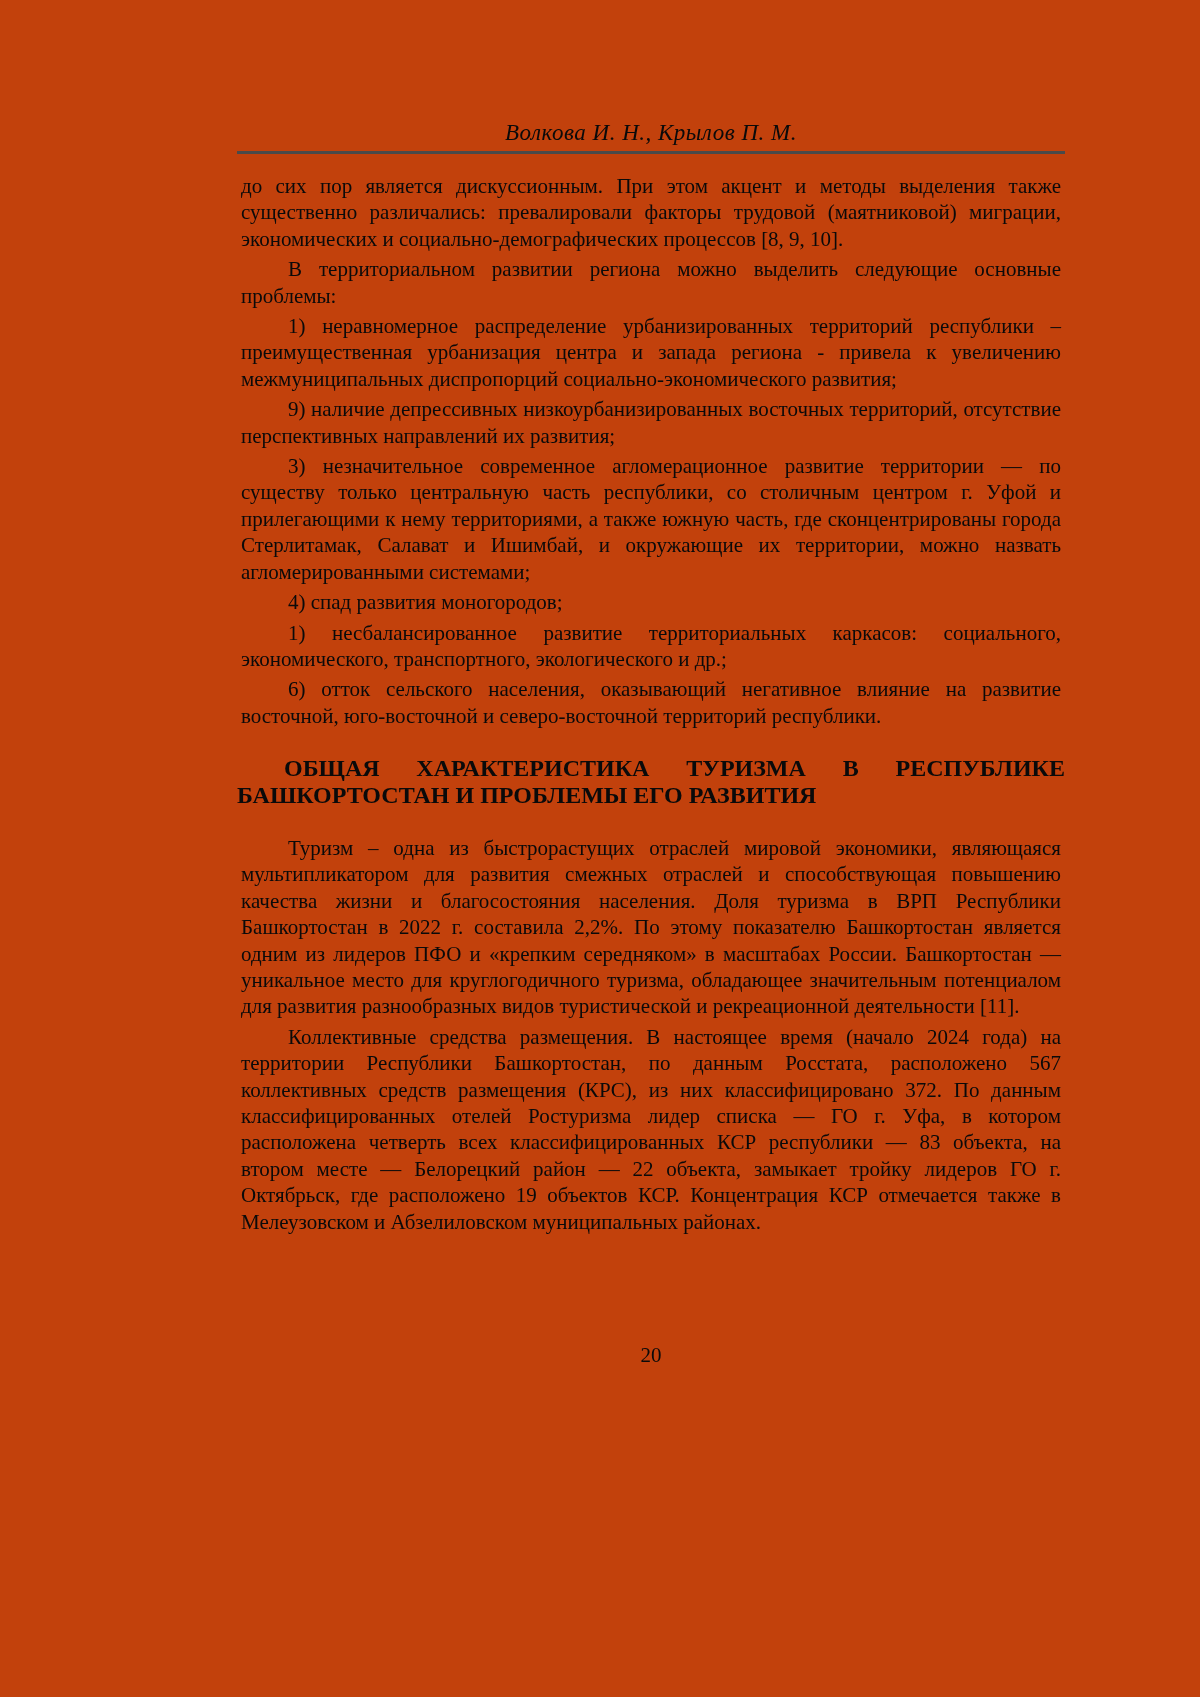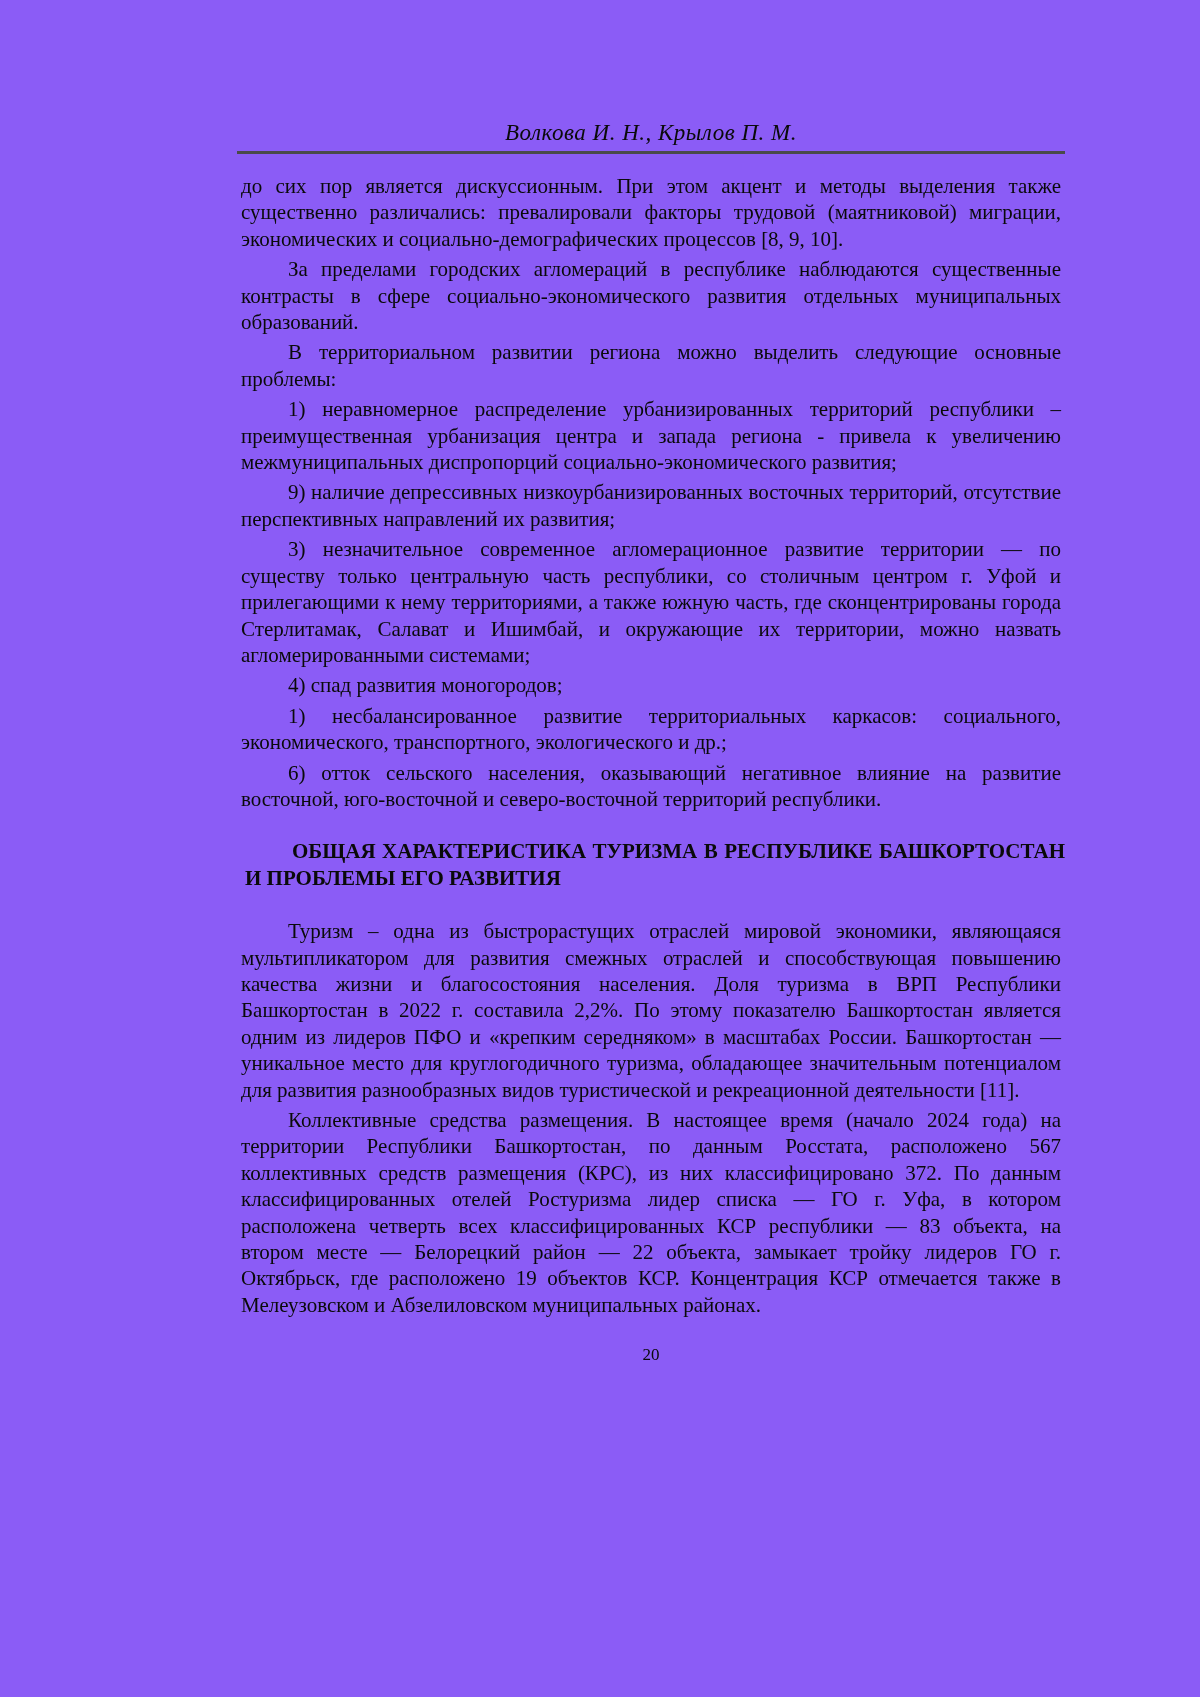--- a/index.html
+++ b/index.html
@@ -4,21 +4,21 @@
 <style>
   html, body {
     margin: 0;
     padding: 0;
     background: #ffffff;
   }
   .page {
     position: relative;
     width: 1200px;
     height: 1697px;
-    background: #8b5cf6;
+    background: #c2410c;
     font-family: "Liberation Serif", "DejaVu Serif", serif;
     color: #0a0a0a;
     overflow: hidden;
   }
   .running-header {
     position: absolute;
     top: 120px;
     left: 237px;
     width: 828px;
   }
@@ -44,50 +44,49 @@
     text-align: justify;
   }
   .body-text p {
     margin: 4px;
     padding: 0;
   }
   .para.indent {
     text-indent: 47px;
   }
   .section-heading {
-    font-size: 21px;
+    font-size: 24px;
     line-height: 26.4px;
     font-weight: bold;
     text-align: justify;
     text-indent: 47px;
-    margin: 26px 0 27px 8px;
+    margin: 26px 0 27px 0;
   }
   .page-number {
     position: absolute;
     top: 1342px;
     left: 237px;
     width: 828px;
     text-align: center;
-    font-size: 17px;
+    font-size: 21px;
     line-height: 26px;
   }
 </style>
 </head>
 <body>
 
 <div class="page">
 
   <div class="running-header">
     <div class="authors">Волкова И. Н., Крылов П. М.</div>
     <div class="header-rule"></div>
   </div>
 
   <div class="body-text">
     <p class="para">до сих пор является дискуссионным. При этом акцент и методы выделения также существенно различались: превалировали факторы трудовой (маятниковой) миграции, экономических и социально-демографических процессов [8, 9, 10].</p>
-    <p class="para indent">За пределами городских агломераций в республике наблюдаются существенные контрасты в сфере социально-экономического развития отдельных муниципальных образований.</p>
     <p class="para indent">В территориальном развитии региона можно выделить следующие основные проблемы:</p>
     <p class="para indent">1) неравномерное распределение урбанизированных территорий республики – преимущественная урбанизация центра и запада региона - привела к увеличению межмуниципальных диспропорций социально-экономического развития;</p>
     <p class="para indent">9) наличие депрессивных низкоурбанизированных восточных территорий, отсутствие перспективных направлений их развития;</p>
     <p class="para indent">3) незначительное современное агломерационное развитие территории — по существу только центральную часть республики, со столичным центром г. Уфой и прилегающими к нему территориями, а также южную часть, где сконцентрированы города Стерлитамак, Салават и Ишимбай, и окружающие их территории, можно назвать агломерированными системами;</p>
     <p class="para indent">4) спад развития моногородов;</p>
     <p class="para indent">1) несбалансированное развитие территориальных каркасов: социального, экономического, транспортного, экологического и др.;</p>
     <p class="para indent">6) отток сельского населения, оказывающий негативное влияние на развитие восточной, юго-восточной и северо-восточной территорий республики.</p>
 
     <h2 class="section-heading">ОБЩАЯ ХАРАКТЕРИСТИКА ТУРИЗМА В РЕСПУБЛИКЕ БАШКОРТОСТАН И ПРОБЛЕМЫ ЕГО РАЗВИТИЯ</h2>
 

